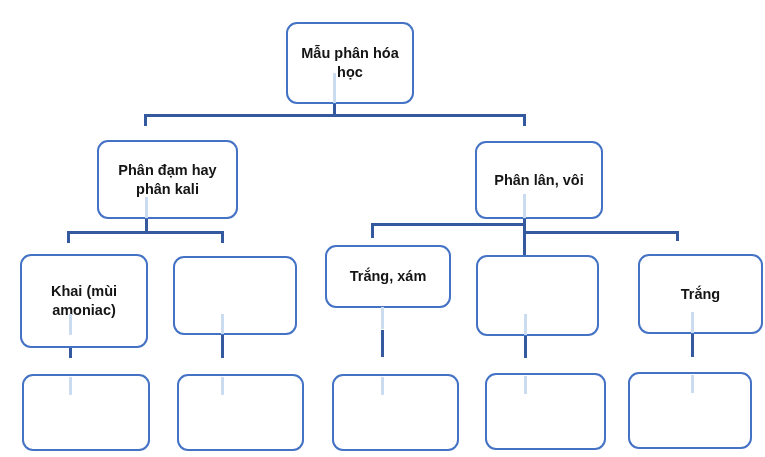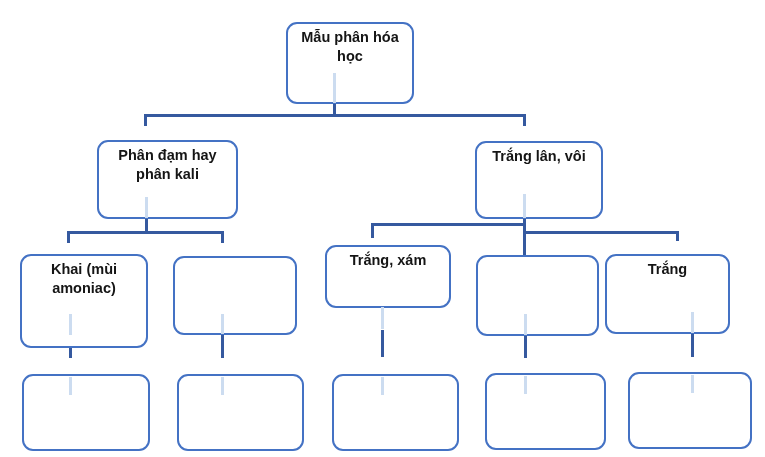--- a/index.html
+++ b/index.html
@@ -17,21 +17,21 @@
     font-family:"Liberation Sans", sans-serif;
     overflow:hidden;
   }
   .box{
     position:absolute;
     box-sizing:border-box;
     background:#fff;
     border:2.5px solid var(--border);
     border-radius:11px;
     display:flex;
-    align-items:flex-start;
+    align-items:center;
     justify-content:center;
     text-align:center;
     padding:4px 10px;
     z-index:1;
   }
   .box .lbl{
     font-size:14.5px;
     font-weight:700;
     line-height:1.28;
     color:var(--text);
@@ -53,36 +53,36 @@
 <div class="stage">
 
   <div class="box" style="left:286px;top:22px;width:128px;height:82px">
     <span class="lbl">Mẫu phân hóa học</span>
   </div>
 
   <div class="box" style="left:97px;top:140px;width:141px;height:79px">
     <span class="lbl">Phân đạm hay phân kali</span>
   </div>
   <div class="box" style="left:475px;top:141px;width:128px;height:78px">
-    <span class="lbl">Trắng lân, vôi</span>
+    <span class="lbl">Phân lân, vôi</span>
   </div>
 
   <div class="box" style="left:20px;top:254px;width:128px;height:94px">
     <span class="lbl">Khai (mùi amoniac)</span>
   </div>
   <div class="box" style="left:173px;top:256px;width:124px;height:79px">
     <span class="lbl"></span>
   </div>
   <div class="box" style="left:325px;top:245px;width:126px;height:63px">
     <span class="lbl">Trắng, xám</span>
   </div>
   <div class="box" style="left:476px;top:255px;width:123px;height:81px">
     <span class="lbl"></span>
   </div>
-  <div class="box" style="left:605px;top:254px;width:125px;height:80px">
+  <div class="box" style="left:638px;top:254px;width:125px;height:80px">
     <span class="lbl">Trắng</span>
   </div>
 
   <div class="box" style="left:22px;top:374px;width:128px;height:77px">
     <span class="lbl"></span>
   </div>
   <div class="box" style="left:177px;top:374px;width:127px;height:77px">
     <span class="lbl"></span>
   </div>
   <div class="box" style="left:332px;top:374px;width:127px;height:77px">

